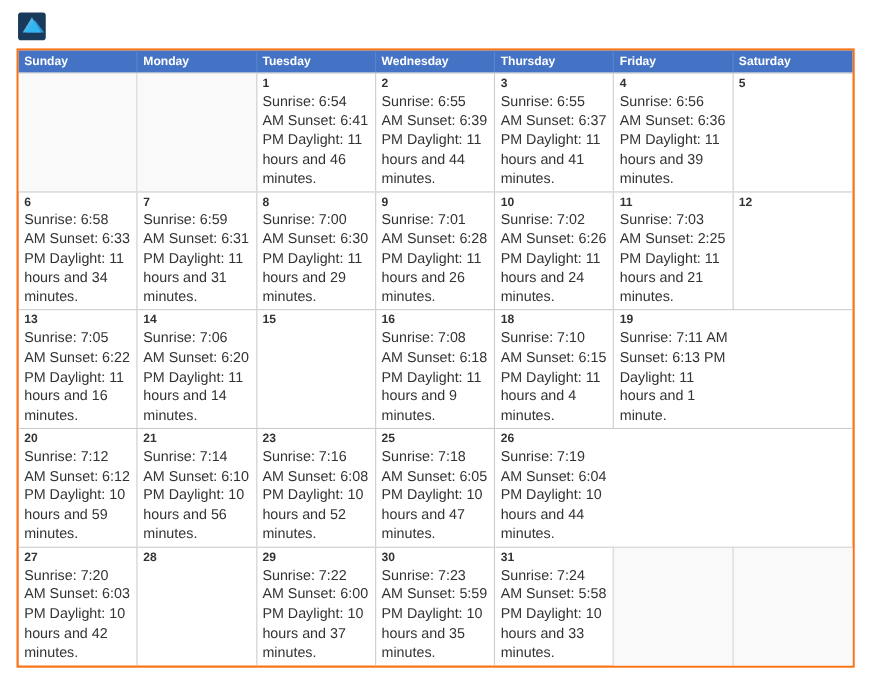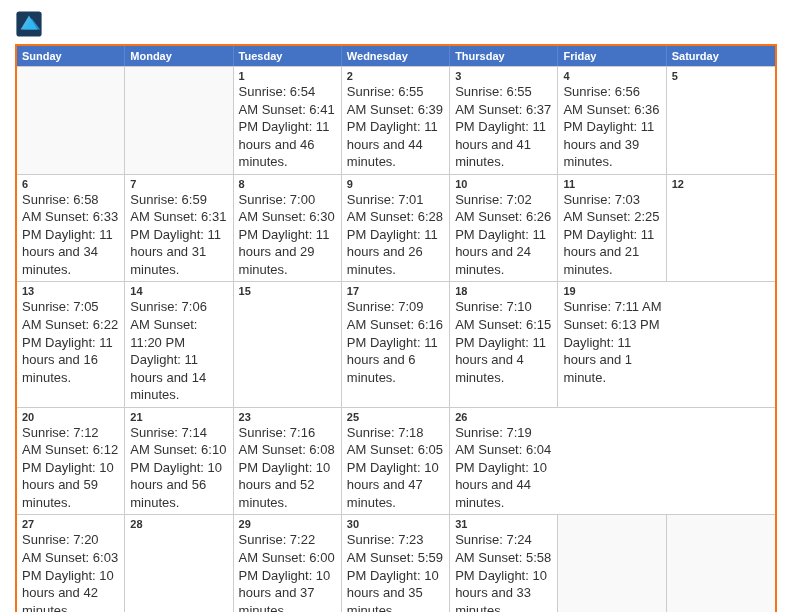--- a/index.html
+++ b/index.html
@@ -210,31 +210,31 @@
         <div class="cal-row">
           <div class="cal-cell">
             <div class="day-number">13</div>
             <div class="cal-cell-content">Sunrise: 7:05 AM
 Sunset: 6:22 PM
 Daylight: 11 hours and 16 minutes.</div>
           </div>
           <div class="cal-cell">
             <div class="day-number">14</div>
             <div class="cal-cell-content">Sunrise: 7:06 AM
-Sunset: 11:20 PM
+Sunset: 6:20 PM
 Daylight: 11 hours and 14 minutes.</div>
           </div>
           <div class="cal-cell">
             <div class="day-number">15</div>
           </div>
           <div class="cal-cell">
-            <div class="day-number">17</div>
-            <div class="cal-cell-content">Sunrise: 7:09 AM
-Sunset: 6:16 PM
-Daylight: 11 hours and 6 minutes.</div>
+            <div class="day-number">16</div>
+            <div class="cal-cell-content">Sunrise: 7:08 AM
+Sunset: 6:18 PM
+Daylight: 11 hours and 9 minutes.</div>
           </div>
           <div class="cal-cell">
             <div class="day-number">18</div>
             <div class="cal-cell-content">Sunrise: 7:10 AM
 Sunset: 6:15 PM
 Daylight: 11 hours and 4 minutes.</div>
           </div>
           <div class="cal-cell">
             <div class="day-number">19</div>
             <div class="cal-cell-content">Sunrise: 7:11 AM

